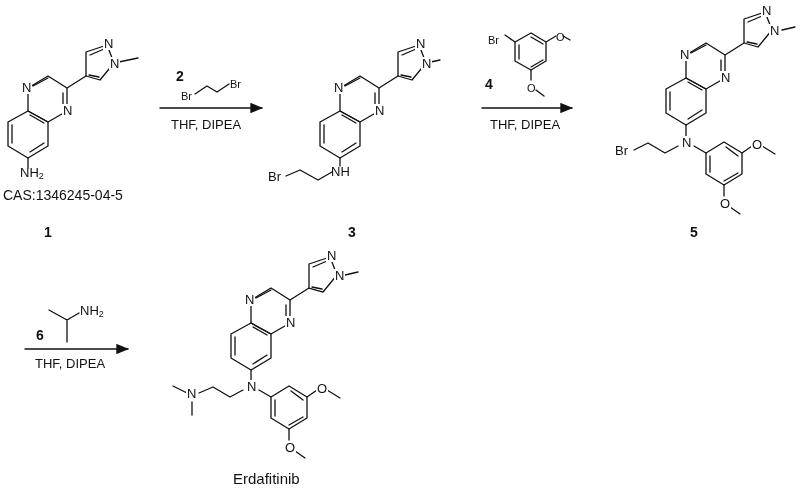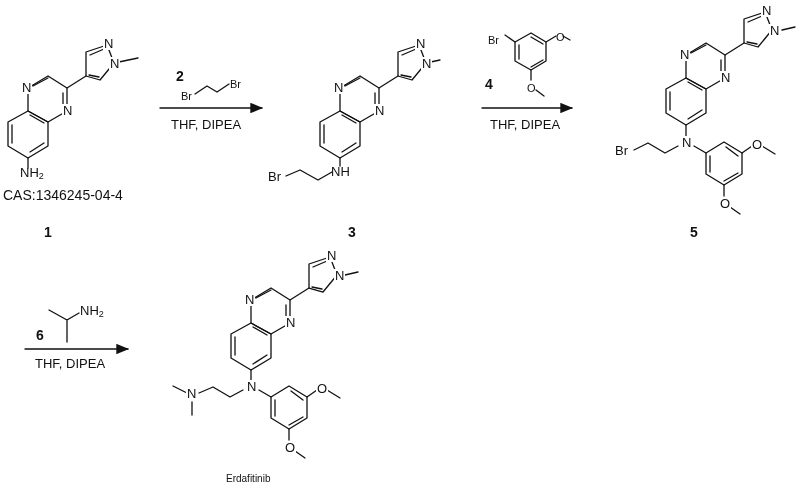--- a/index.html
+++ b/index.html
@@ -136,21 +136,21 @@
     <path class="bond" d="M289,429 L289,440"></path>
     <path class="bond" d="M295,451 L305,458"></path>
   </g>
 </svg>
 
 <span class="lbl" style="left:21px;top:81px;">N</span>
 <span class="lbl" style="left:62px;top:104px;">N</span>
 <span class="lbl" style="left:103px;top:37px;">N</span>
 <span class="lbl" style="left:109px;top:57px;">N</span>
 <span class="txt" style="left:20px;top:166px;"><span>NH</span><sub>2</sub></span>
-<span class="txt" style="left:3px;top:188px;font-size:14px;">CAS:1346245-04-4</span>
+<span class="txt" style="left:3px;top:188px;font-size:14px;">CAS:1346245-04-5</span>
 <span class="num" style="left:44px;top:224px;">1</span>
 
 <span class="num" style="left:176px;top:68px;">2</span>
 <span class="txt" style="left:181px;top:89px;font-size:11px;">Br</span>
 <span class="txt" style="left:230px;top:77px;font-size:11px;">Br</span>
 <span class="txt" style="left:171px;top:118px;">THF, DIPEA</span>
 
 <span class="lbl" style="left:333px;top:81px;">N</span>
 <span class="lbl" style="left:374px;top:104px;">N</span>
 <span class="lbl" style="left:415px;top:37px;">N</span>
@@ -180,13 +180,13 @@
 <span class="txt" style="left:35px;top:357px;">THF, DIPEA</span>
 
 <span class="lbl" style="left:244px;top:293px;">N</span>
 <span class="lbl" style="left:285px;top:316px;">N</span>
 <span class="lbl" style="left:326px;top:249px;">N</span>
 <span class="lbl" style="left:334px;top:269px;">N</span>
 <span class="lbl" style="left:246px;top:380px;">N</span>
 <span class="lbl" style="left:186px;top:387px;">N</span>
 <span class="lbl" style="left:316px;top:382px;">O</span>
 <span class="lbl" style="left:284px;top:441px;">O</span>
-<span class="txt" style="left:226px;top:472px;font-size:10px;">Erdafitinib</span>
+<span class="txt" style="left:233px;top:472px;font-size:15px;">Erdafitinib</span>
 
 </body></html>

